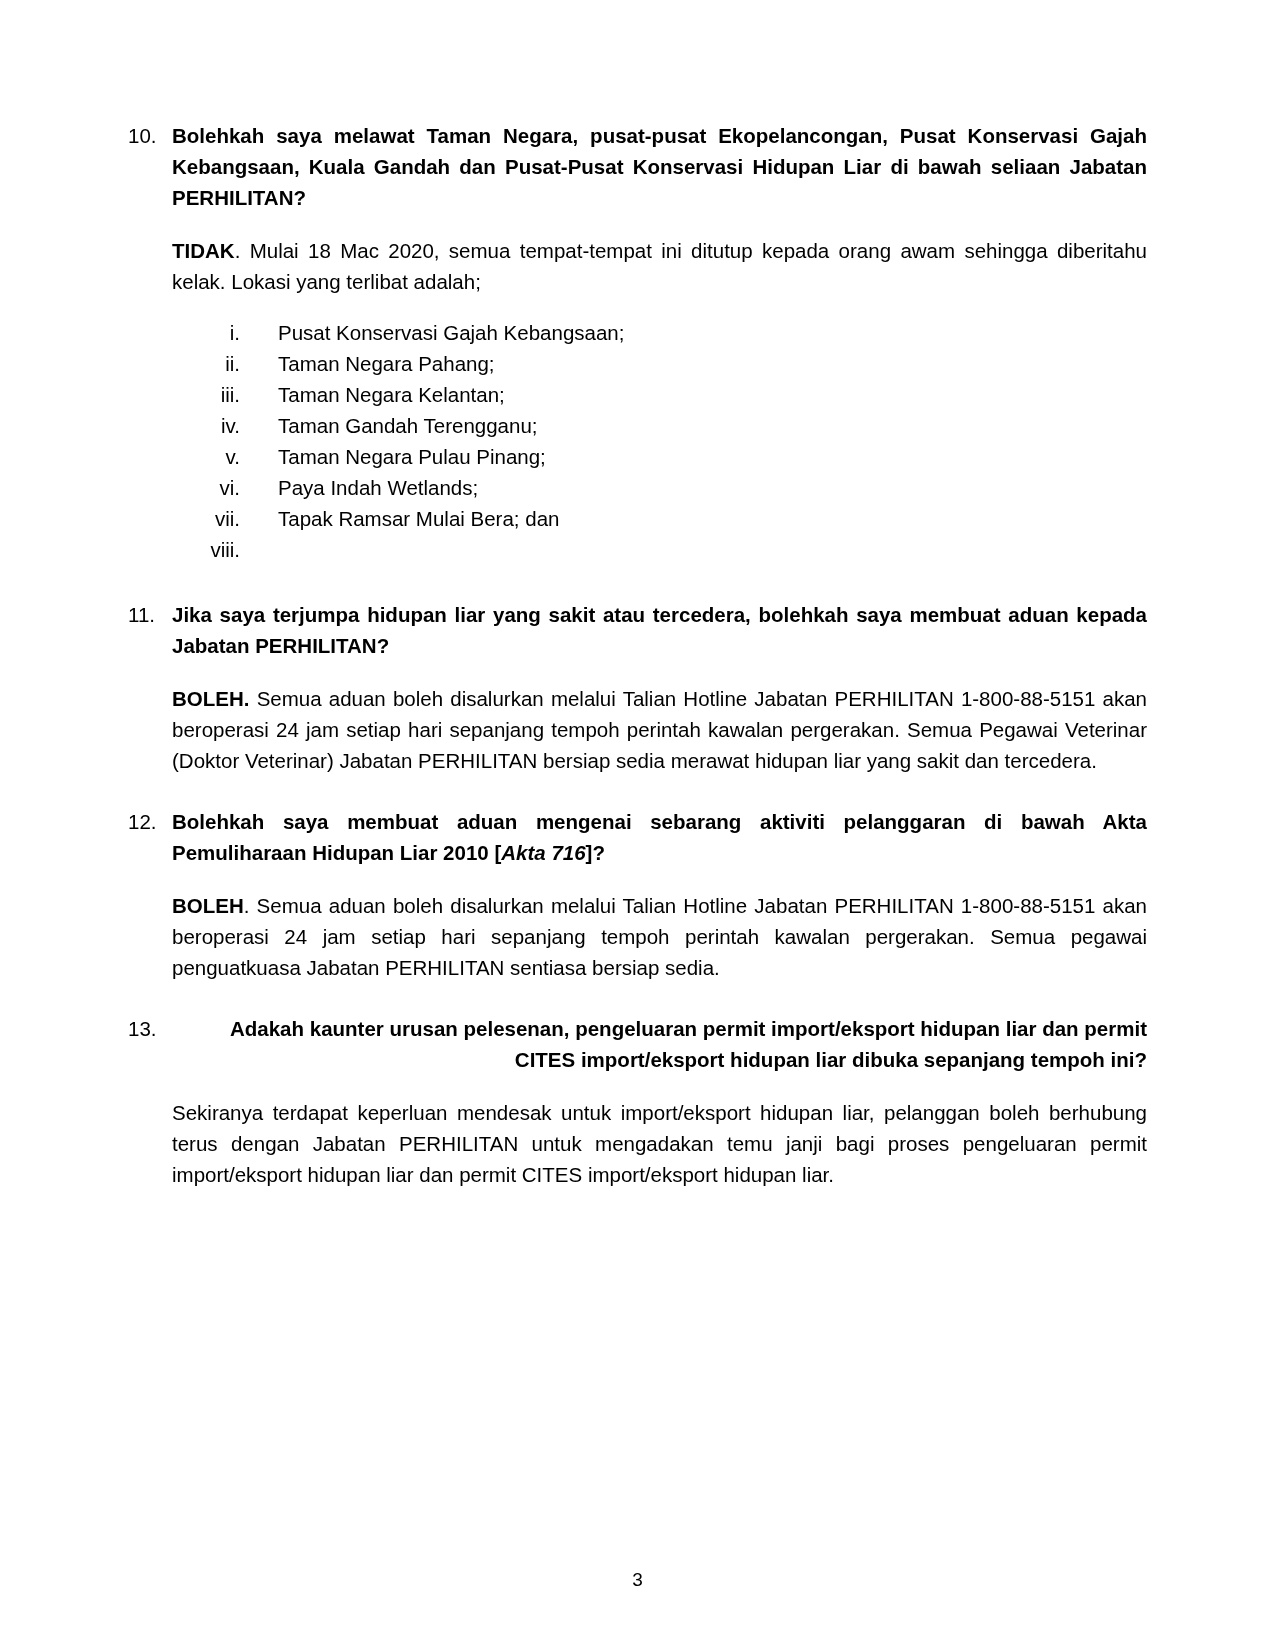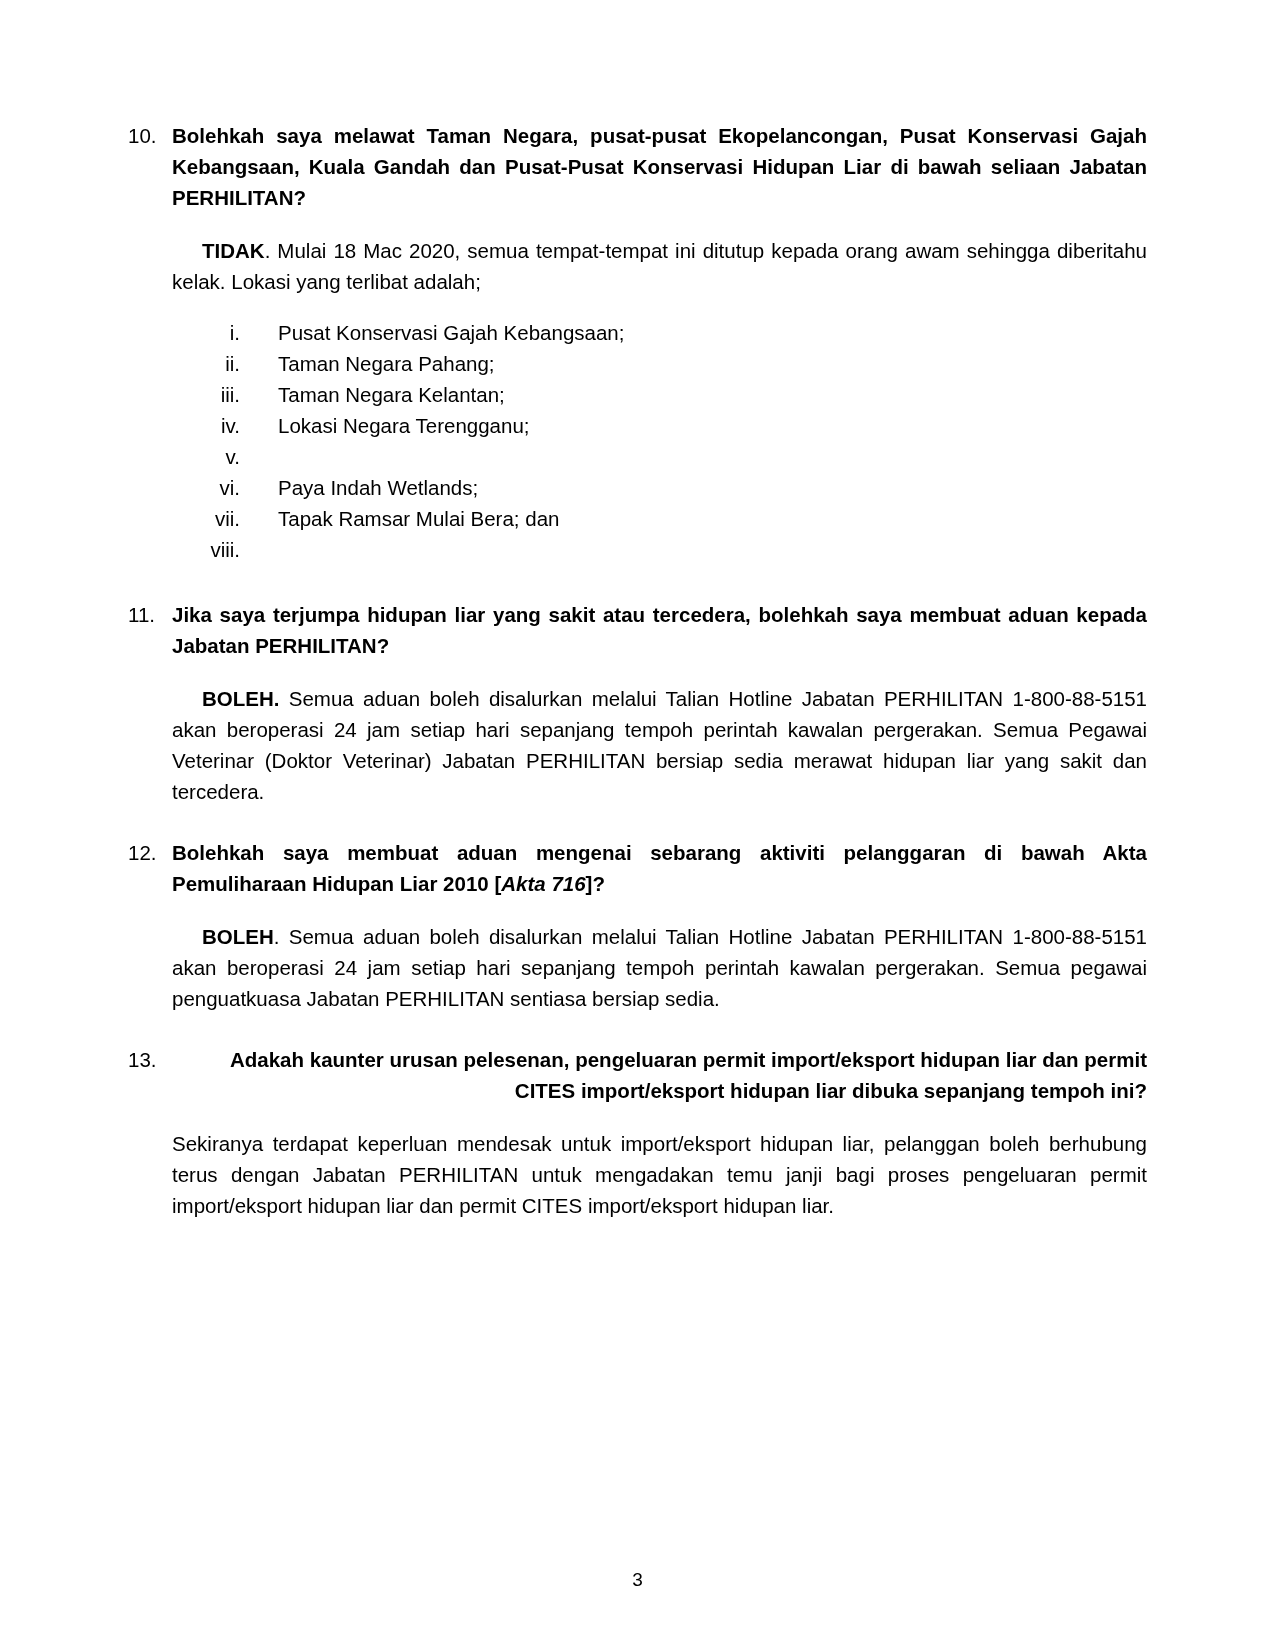--- a/index.html
+++ b/index.html
@@ -52,21 +52,20 @@
   .answer {
     margin-left: 44px;
     font-size: 20.5px;
     line-height: 31px;
     text-align: justify;
     text-justify: inter-word;
     margin-top: 22px;
   }
   .answer .lead {
     font-weight: bold;
-    margin-left: 30px;
   }
   .roman-list {
     margin: 20px 0 0 0;
     padding: 0;
     list-style: none;
   }
   .roman-list li {
     display: flex;
     font-size: 20.5px;
     line-height: 31px;
@@ -115,24 +114,25 @@
       <li>
         <span class="rnum">ii.</span>
         <span class="rtext">Taman Negara Pahang;</span>
       </li>
       <li>
         <span class="rnum">iii.</span>
         <span class="rtext">Taman Negara Kelantan;</span>
       </li>
       <li>
         <span class="rnum">iv.</span>
-        <span class="rtext">Lokasi Negara Terengganu;</span>
+        <span class="rtext">Taman Gandah Terengganu;</span>
       </li>
       <li>
         <span class="rnum">v.</span>
+        <span class="rtext">Taman Negara Pulau Pinang;</span>
       </li>
       <li>
         <span class="rnum">vi.</span>
         <span class="rtext">Paya Indah Wetlands;</span>
       </li>
       <li>
         <span class="rnum">vii.</span>
         <span class="rtext">Tapak Ramsar Mulai Bera; dan</span>
       </li>
       <li>

